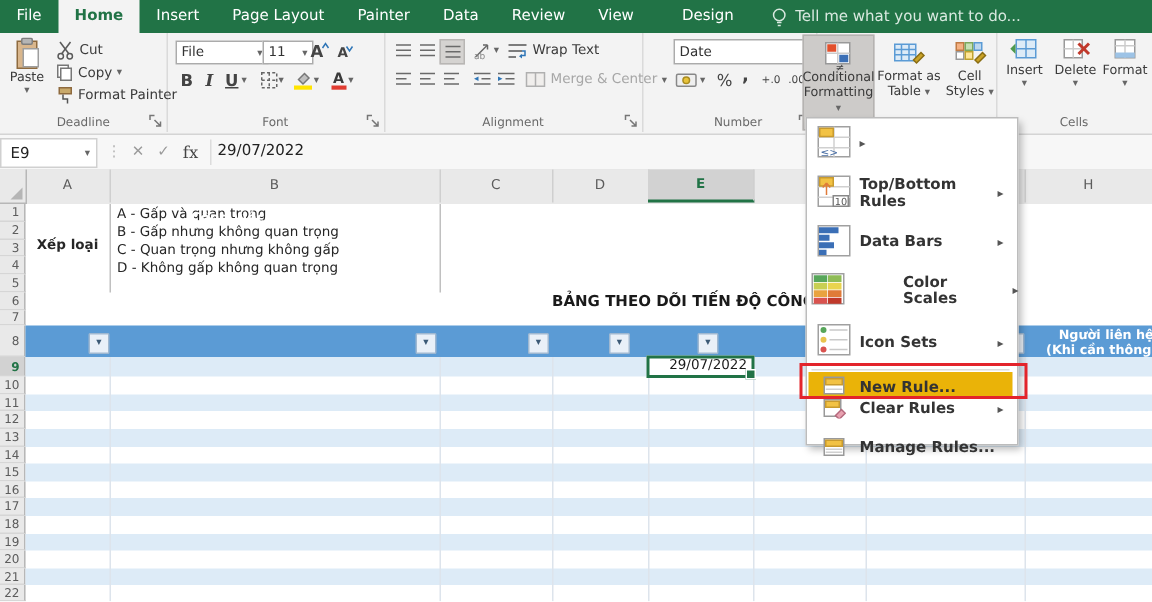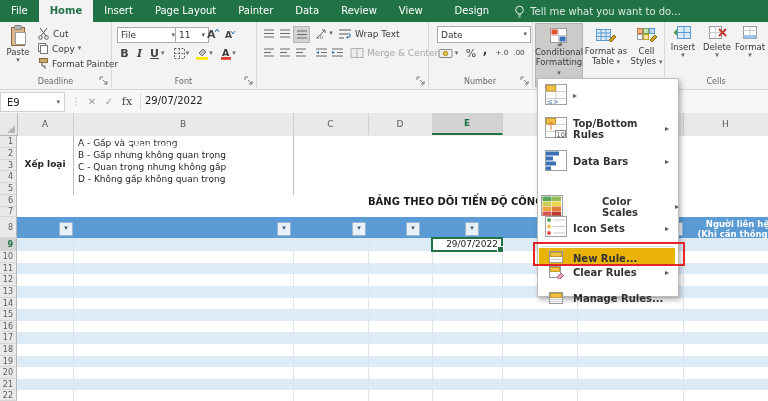--- a/index.html
+++ b/index.html
@@ -316,29 +316,30 @@
       <div class="rbtn disabled" style="left:94px;top:25px;">
           <span class="icslot">
             <svg width="14" height="12">
               <rect x="1" y="1.5" width="12" height="9" fill="#f0eeec" stroke="#b0b0b0"></rect>
               <line x1="7" y1="1.5" x2="7" y2="10.5" stroke="#b0b0b0"></line>
             </svg>
           </span>
           <span>Merge &amp; Center</span>
           <span class="dd">▾</span>
         </div>
+      <div class="grplabel">Alignment</div>
       <span class="launcher icslot">
           <svg width="9" height="9">
             <path d="M1 4 V1 H4" fill="none" stroke="#767676"></path>
             <path d="M4 4 L8 8 M8 5 v3 h-3" fill="none" stroke="#767676"></path>
           </svg>
         </span>
     </div>
 
-    <div class="grp" style="left:428px;width:104px;">
+    <div class="grp" style="left:440px;width:104px;">
       <div class="combo" style="left:9px;top:4px;width:86px;height:15px;">
         <span>Date</span>
           <span class="dd">▾</span>
       </div>
       <div class="iconbtn" style="left:8px;top:24px;width:24px;height:15px;">
           <span class="icslot">
             <svg width="17" height="13">
               <rect x="1" y="2.5" width="13" height="8" rx="1" fill="#efefef" stroke="#888"></rect>
               <circle cx="7.5" cy="6.5" r="2.2" fill="#e8c33a" stroke="#a98b1f"></circle>
             </svg>
@@ -595,21 +596,21 @@
             <rect x="2.5" y="1.5" width="21" height="20" fill="#fff" stroke="#a0a0a0"></rect>
             <rect x="3" y="2.5" width="13" height="4" fill="#3b6fb6"></rect>
             <rect x="3" y="7.5" width="7" height="4" fill="#3b6fb6"></rect>
             <rect x="3" y="12.5" width="10" height="4" fill="#3b6fb6"></rect>
             <rect x="3" y="17.5" width="5" height="3.5" fill="#3b6fb6"></rect>
           </svg>
         </span>
         <span class="mlabel">Data Bars</span>
         <span class="marrow">▸</span>
       </div>
-      <div class="mitem" style="top: 111px; height: 33.2px; gap: 37px;">
+      <div class="mitem" style="top: 98px; height: 33.2px; gap: 37px;">
         <span class="icslot" style="width:34px;">
           <svg width="26" height="26">
             <rect x="2.5" y="1.5" width="21" height="20" fill="#fff" stroke="#a0a0a0"></rect>
             <rect x="3.5" y="2.5" width="9" height="4.5" fill="#57a65a"></rect>
             <rect x="13" y="2.5" width="9" height="4.5" fill="#8fbc56"></rect>
             <rect x="3.5" y="7.5" width="9" height="4.5" fill="#c8cf52"></rect>
             <rect x="13" y="7.5" width="9" height="4.5" fill="#e9d44e"></rect>
             <rect x="3.5" y="12.5" width="9" height="4.5" fill="#e9a33f"></rect>
             <rect x="13" y="12.5" width="9" height="4.5" fill="#e07b39"></rect>
             <rect x="3.5" y="17.5" width="9" height="4" fill="#d9534f"></rect>

